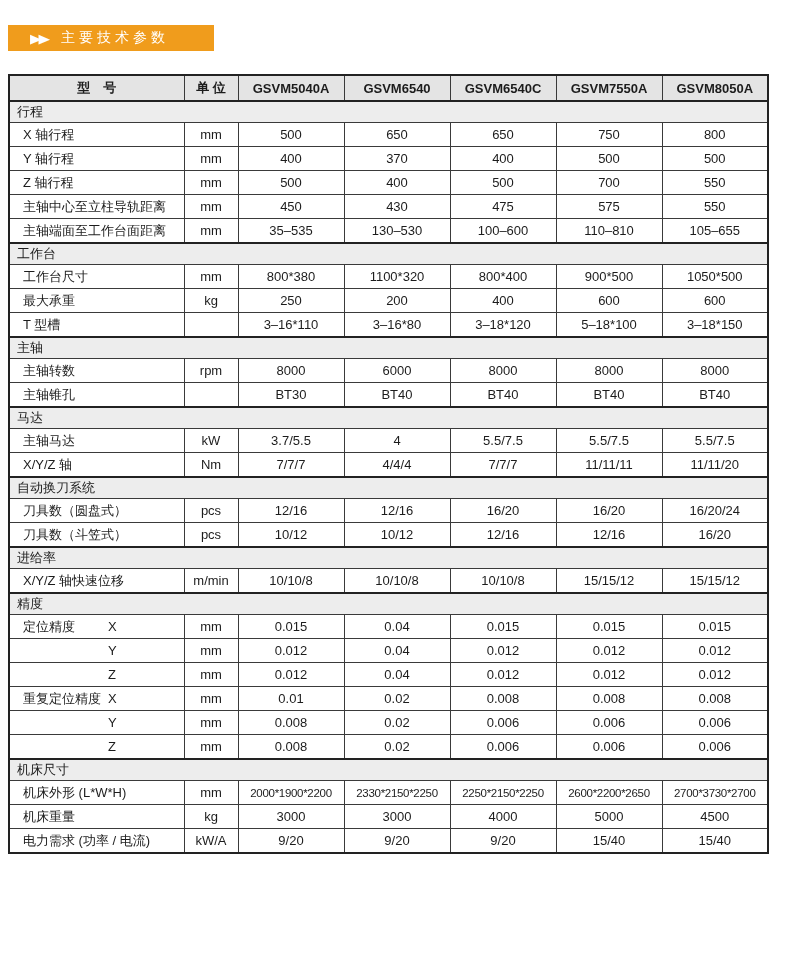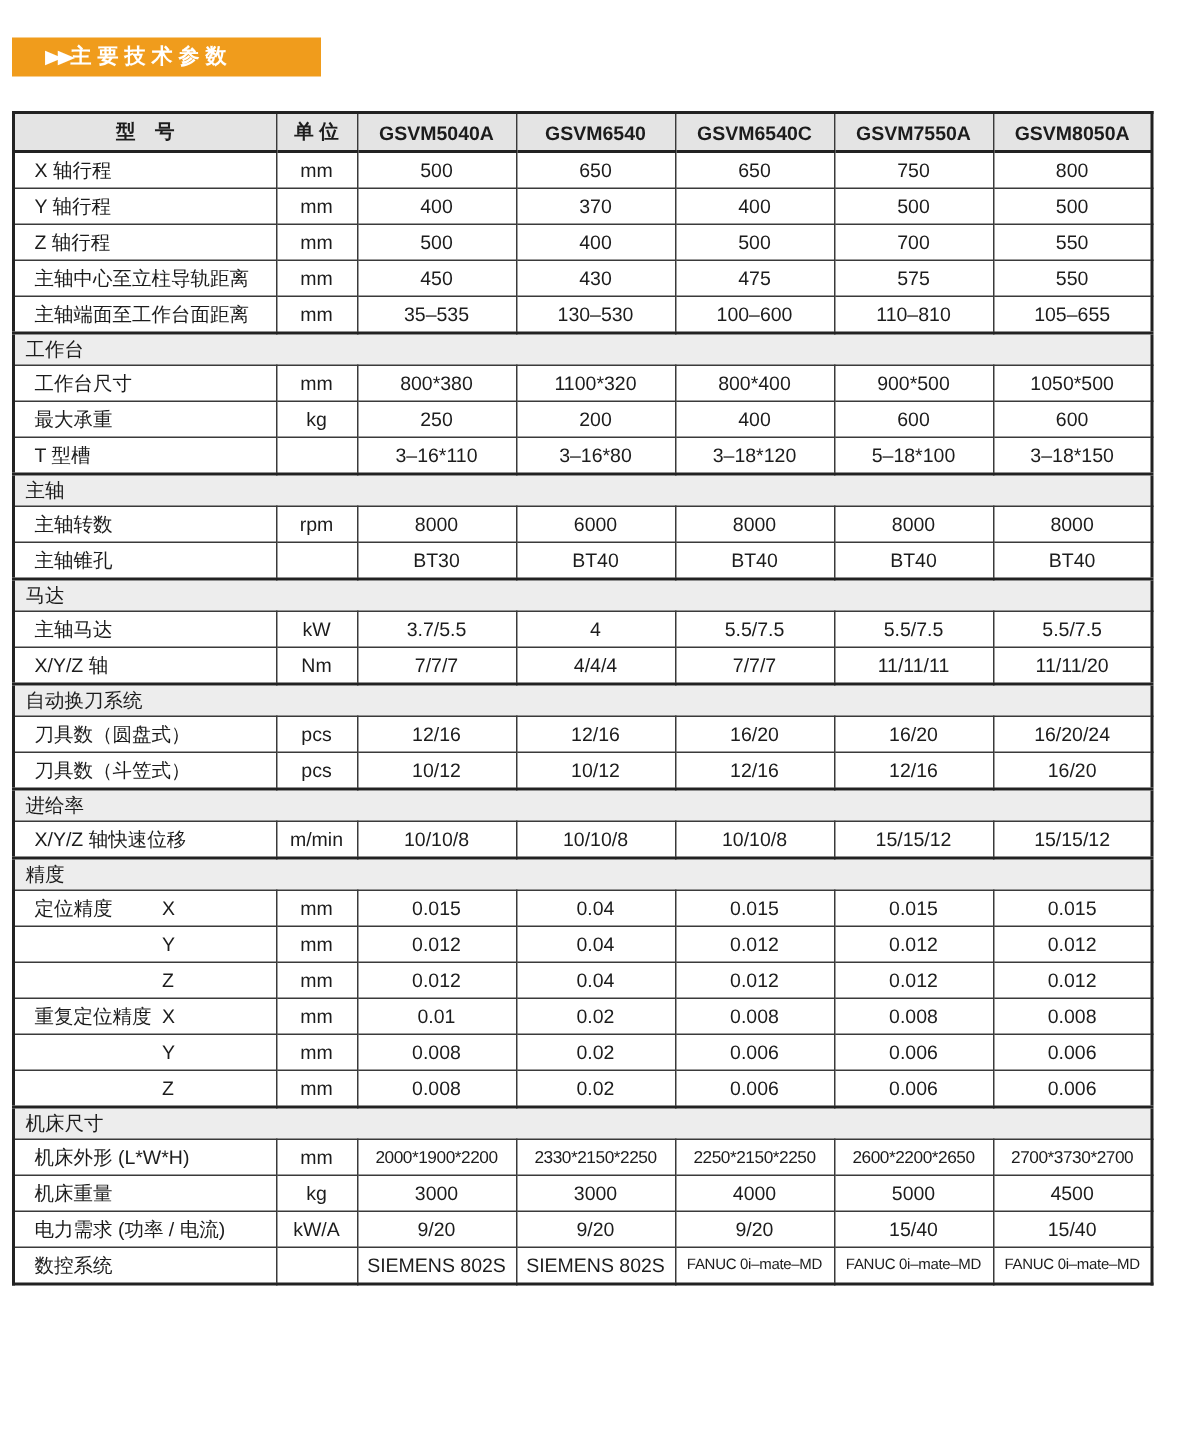--- a/index.html
+++ b/index.html
@@ -13,21 +13,21 @@
   .banner{
     position:absolute;left:8px;top:25px;width:206px;height:26px;
     display:flex;align-items:center;
     background:#F09C1C;color:#fff;
   }
   .banner .arrows{
     margin-left:22px;font-size:15px;letter-spacing:-3px;line-height:1;
     transform:scaleY(0.85);
   }
   .banner .title{
-    font-size:14px;font-weight:bold;letter-spacing:4px;
+    margin-left:14px;font-size:14px;font-weight:normal;letter-spacing:4px;
     white-space:nowrap;
   }
   
   table.spec{
     position:absolute;left:8px;top:74px;width:638px;
     border-collapse:collapse;table-layout:fixed;
     background:#fff;
   }
   table.spec{border:2px solid #222;}
   .spec th,.spec td{
@@ -77,20 +77,23 @@
       <th>型　号</th>
       <th>单 位</th>
       <th>GSVM5040A</th>
       <th>GSVM6540</th>
       <th>GSVM6540C</th>
       <th>GSVM7550A</th>
       <th>GSVM8050A</th>
     </tr>
   </thead>
   <tbody id="spec-body">
+      <tr class="section">
+        <td colspan="7">行程</td>
+      </tr>
       <tr>
         <td class="lbl"><span>X 轴行程</span></td>
         <td>mm</td>
         <td>500</td>
         <td>650</td>
         <td>650</td>
         <td>750</td>
         <td>800</td>
       </tr>
       <tr>
@@ -314,23 +317,14 @@
       </tr>
       <tr>
         <td class="lbl"><span>电力需求 (功率 / 电流)</span></td>
         <td>kW/A</td>
         <td>9/20</td>
         <td>9/20</td>
         <td>9/20</td>
         <td>15/40</td>
         <td>15/40</td>
       </tr>
-      <tr>
-        <td class="lbl"><span>数控系统</span></td>
-        <td></td>
-        <td>SIEMENS 802S</td>
-        <td>SIEMENS 802S</td>
-        <td class="xs">FANUC 0i–mate–MD</td>
-        <td class="xs">FANUC 0i–mate–MD</td>
-        <td class="xs">FANUC 0i–mate–MD</td>
-      </tr>
     </tbody>
 </table>
 
 </body></html>

